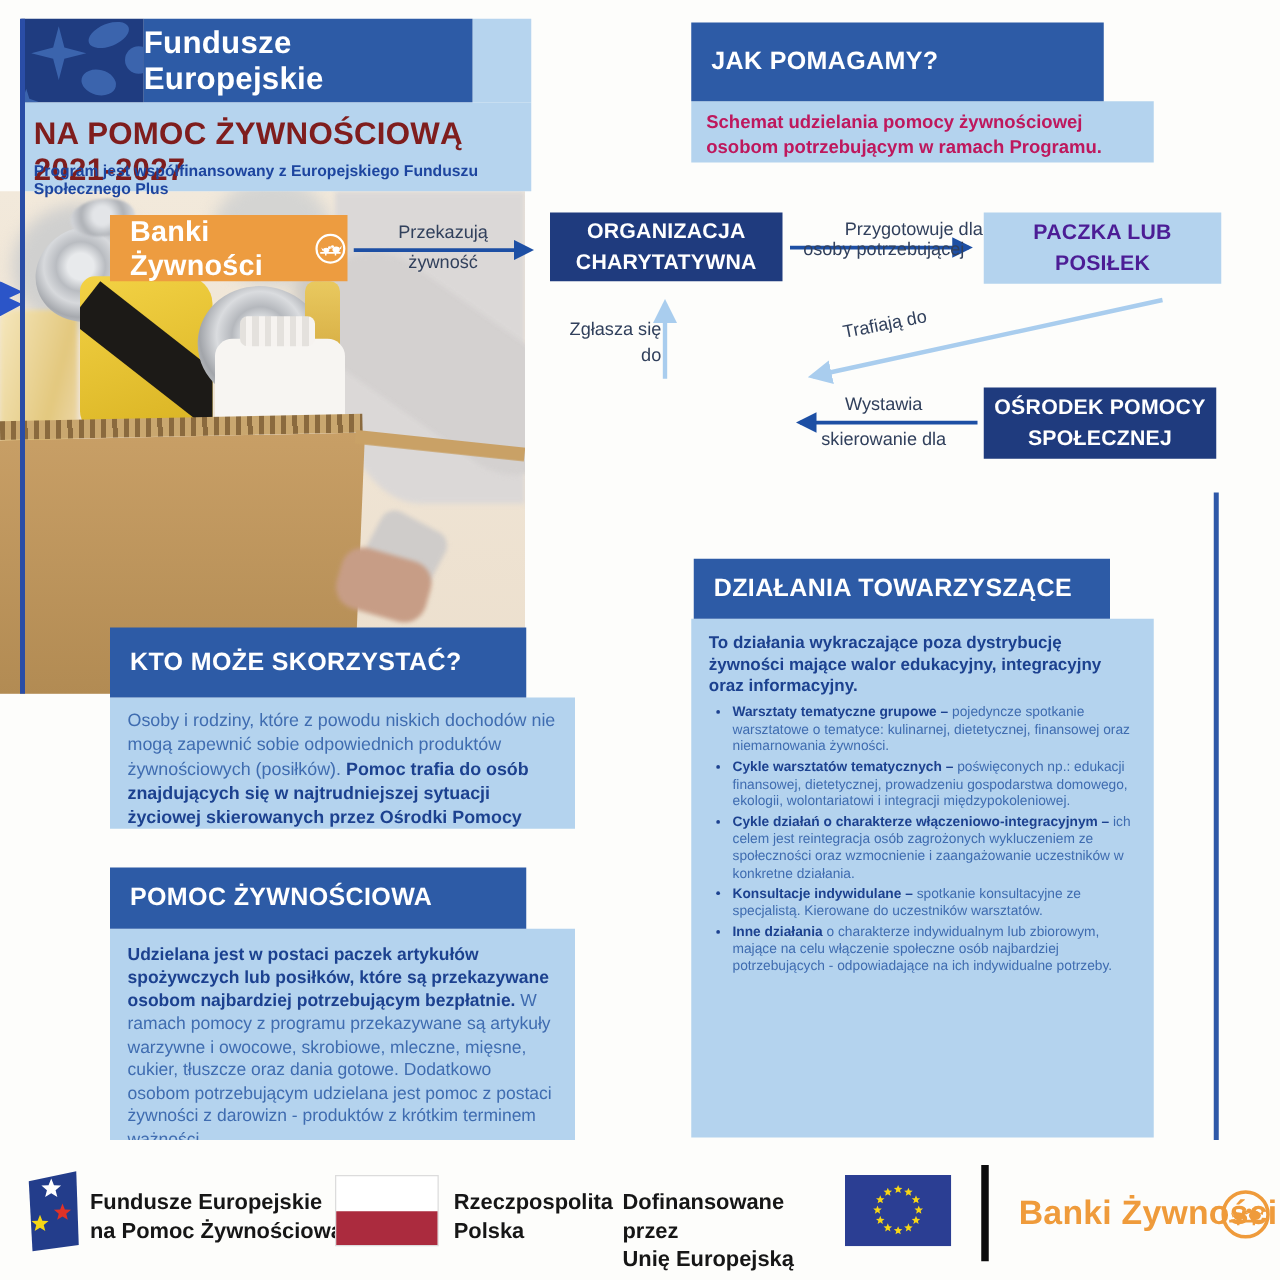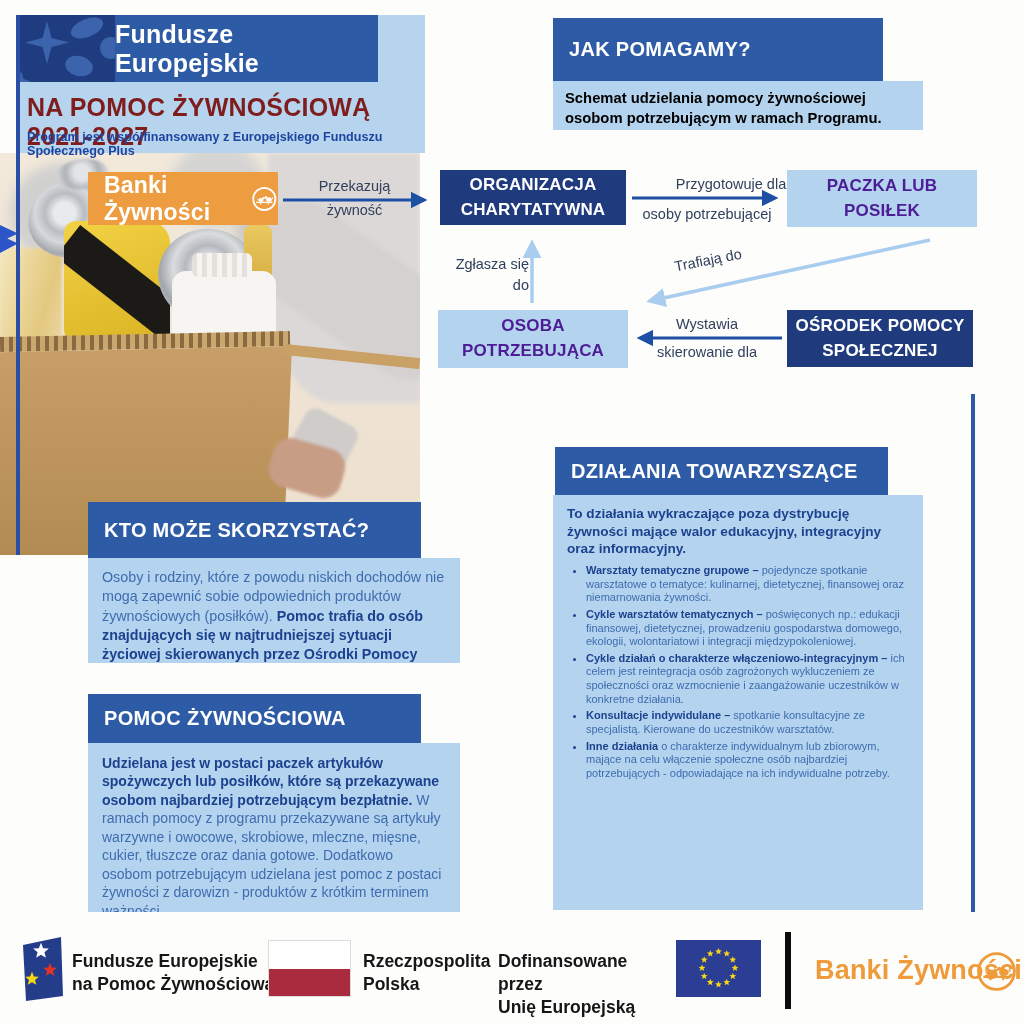--- a/index.html
+++ b/index.html
@@ -58,35 +58,35 @@
   .node.light{background:#b4d3ee;color:#4c1d95;}
   .n-org{left:440px;top:170px;width:186px;height:55px;}
   .n-pack{left:787px;top:170px;width:190px;height:57px;}
   .n-person{left:438px;top:310px;width:190px;height:58px;}
   .n-center{left:787px;top:310px;width:186px;height:57px;}
   .flowlbl{z-index:3;font-size:14.5px;color:#31405c;text-align:center;}
   .flowlbl span{display:block;}
   .lbl-give1{left:297px;top:178px;width:115px;}
   .lbl-give2{left:297px;top:202px;width:115px;}
   .lbl-prep1{left:656px;top:176px;width:150px;}
-  .lbl-prep2{left:632px;top:206px;width:150px;}
+  .lbl-prep2{left:632px;top:192px;width:150px;}
   .lbl-apply{left:429px;top:254px;width:100px;text-align:right;line-height:1.48;}
   .lbl-reach{left:650px;top:252px;width:116px;transform:rotate(-11deg);}
   .lbl-ref1{left:632px;top:316px;width:150px;}
   .lbl-ref2{left:632px;top:344px;width:150px;}
   
   .right-line{left:971px;top:394px;width:4px;height:518px;background:#2e58a8;z-index:2;}
   
   .sec-head{background:#2d5ba6;color:#fff;display:flex;align-items:center;z-index:5;
             font-size:20px;font-weight:700;letter-spacing:.3px;padding-left:16px;box-sizing:border-box;}
   .sec-body{background:#b4d3ee;z-index:4;box-sizing:border-box;overflow:hidden;
             color:#3f6cb0;font-size:14.3px;line-height:1.35;}
   .sec-body .b, .sec-body b{color:#1c418f;font-weight:700;}
   .jak-head{left:553px;top:18px;width:330px;height:63px;}
-  .jak-body{left:553px;top:81px;width:370px;height:49px;padding:8px 12px;font-weight:700;color:#000000;font-size:14.8px;line-height:1.32;}
+  .jak-body{left:553px;top:81px;width:370px;height:49px;padding:8px 12px;font-weight:700;color:#be185d;font-size:14.8px;line-height:1.32;}
   .kto-head{left:88px;top:502px;width:333px;height:56px;}
   .kto-body{left:88px;top:558px;width:372px;height:105px;padding:10px 14px;}
   .pom-head{left:88px;top:694px;width:333px;height:49px;}
   .pom-body{left:88px;top:743px;width:372px;height:169px;padding:11px 14px;font-size:14px;line-height:1.32;}
   .dzi-head{left:555px;top:447px;width:333px;height:48px;}
   .dzi-body{left:553px;top:495px;width:370px;height:415px;padding:10px 14px;font-size:13.6px;line-height:1.3;}
   .dzi-body .intro{margin:0 0 6px 0;font-weight:700;color:#1c418f;}
   .dzi-body ul{margin:0;padding-left:19px;}
   .dzi-body li{margin:0 0 3px 0;font-size:11px;line-height:1.24;}
   .dzi-body li::marker{color:#1c418f;}
@@ -197,24 +197,20 @@
   </svg>
 
   <div class="abs node dark n-org">
     <span>ORGANIZACJA</span>
     <span>CHARYTATYWNA</span>
   </div>
   <div class="abs node light n-pack">
     <span>PACZKA LUB</span>
     <span>POSIŁEK</span>
   </div>
-  <div class="abs node light n-person">
-    <span>OSOBA</span>
-    <span>POTRZEBUJĄCA</span>
-  </div>
   <div class="abs node dark n-center">
     <span>OŚRODEK POMOCY</span>
     <span>SPOŁECZNEJ</span>
   </div>
 
   <div class="abs flowlbl lbl-give1">Przekazują</div>
   <div class="abs flowlbl lbl-give2">żywność</div>
   <div class="abs flowlbl lbl-prep1">Przygotowuje dla</div>
   <div class="abs flowlbl lbl-prep2">osoby potrzebującej</div>
   <div class="abs flowlbl lbl-apply">

